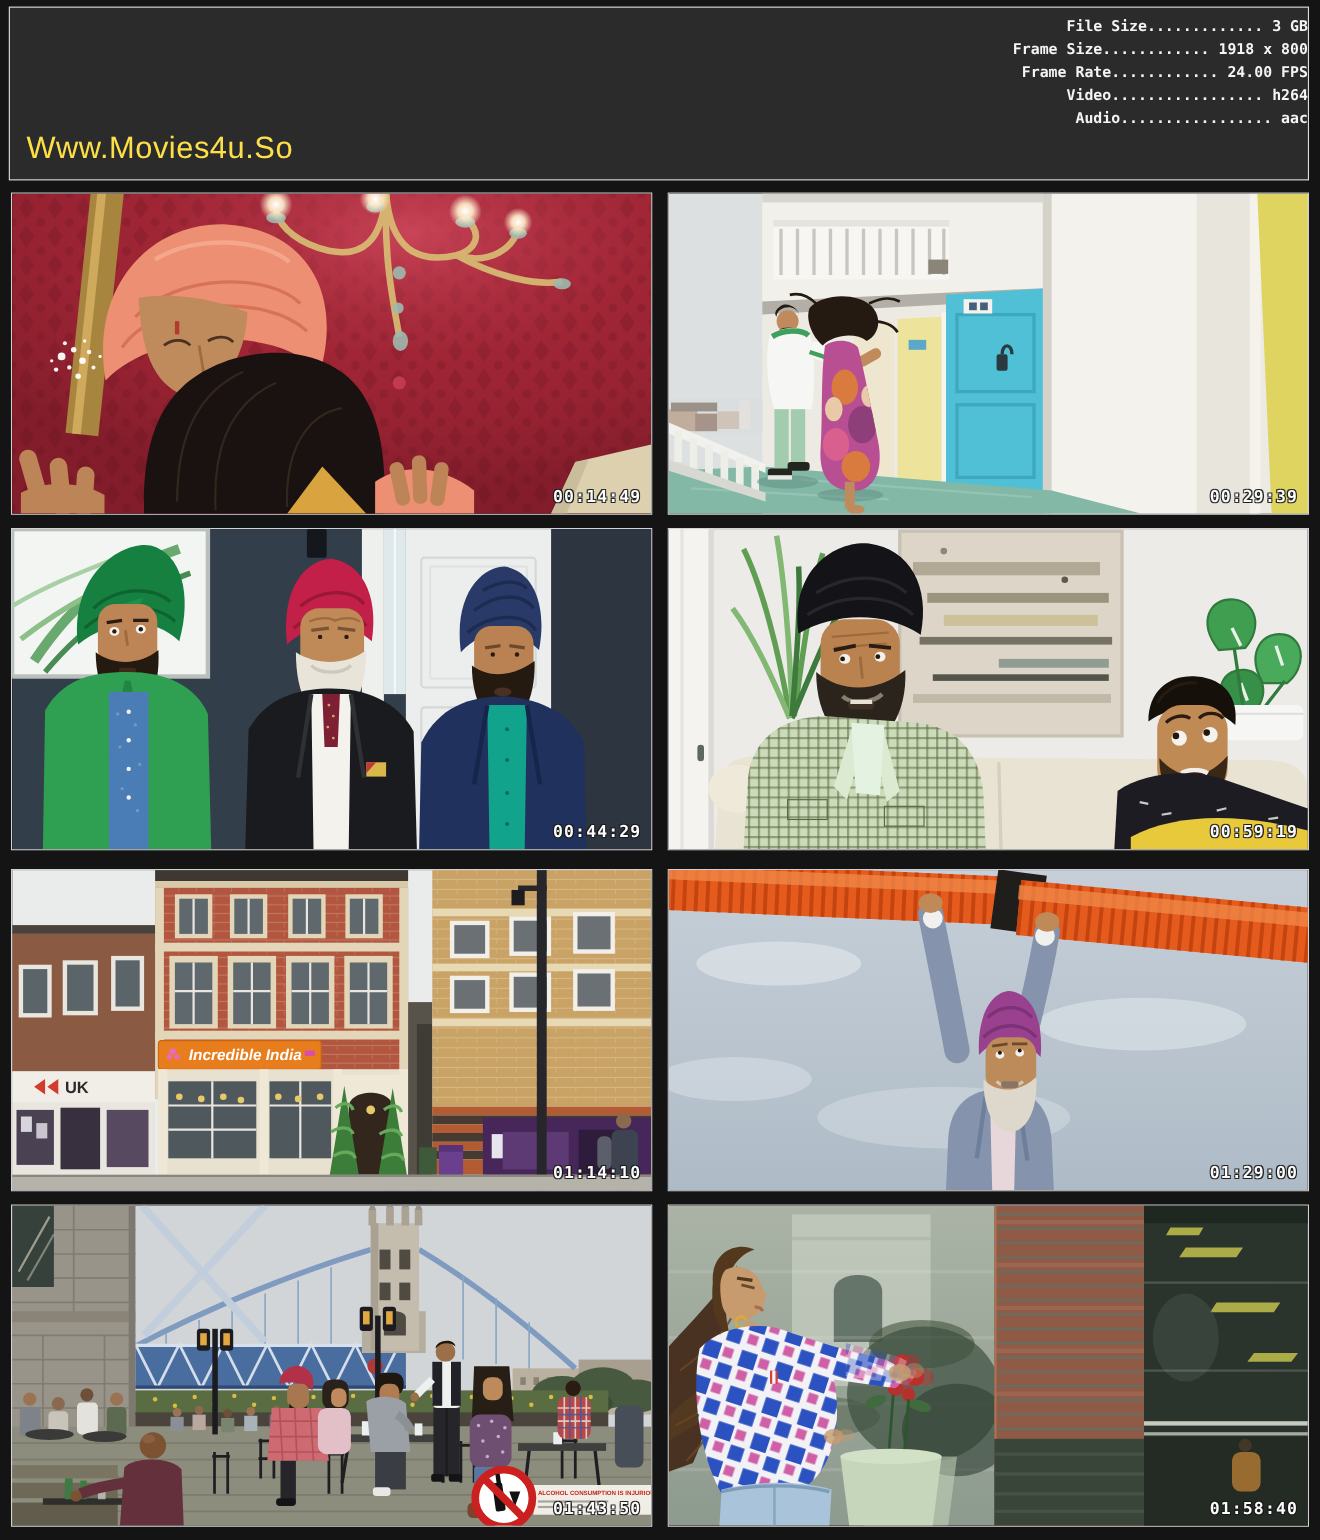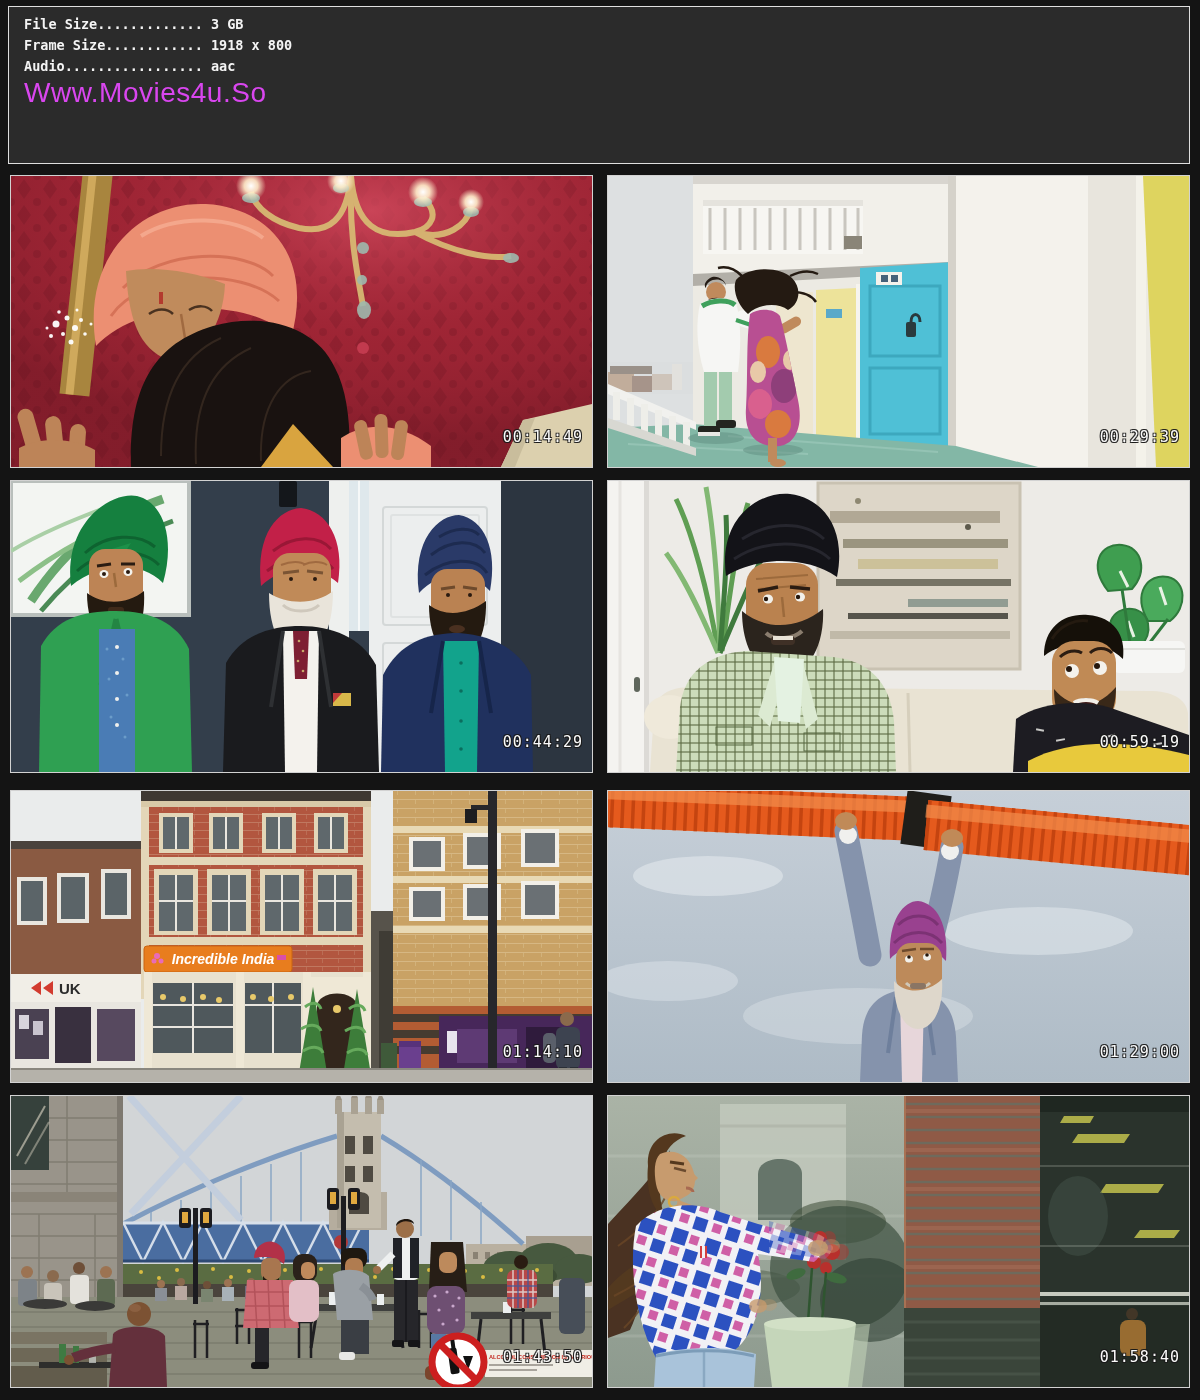--- a/index.html
+++ b/index.html
@@ -1,39 +1,41 @@
 <!DOCTYPE html>
 <html><head>
 <meta charset="utf-8">
 <style>
   html,body{margin:0;padding:0;background:#141414;}
   .sheet{position:relative;width:1200px;height:1400px;background:#141414;overflow:hidden;
          font-family:"DejaVu Sans Mono",monospace;}
   .info-box{position:absolute;left:8px;top:6px;width:1182px;height:158px;background:#2b2b2b;
             border:1px solid #dedede;box-sizing:border-box;padding:7px 0 0 15px;}
   .info-line{font-family:"DejaVu Sans Mono",monospace;font-weight:bold;font-size:13.5px;
-             line-height:21px;color:#f4f4f4;white-space:pre;}
+             line-height:21px;color:#f4f4f4;white-space:pre;text-align:right;}
   .watermark{font-family:"Liberation Sans",sans-serif;font-size:28px;line-height:31px;
-             color:#d946ef;letter-spacing:.5px;}
+             color:#fde047;letter-spacing:.5px;}
   .shot{position:absolute;width:583px;height:293px;border:1px solid #d2d2d2;
         box-sizing:border-box;background:#000;overflow:hidden;}
   .shot svg{display:block;width:581px;height:291px;}
-  .ts{position:absolute;right:9px;bottom:21px;font-family:"DejaVu Sans Mono",monospace;
-      font-weight:normal;font-size:15px;color:#fbfbfb;letter-spacing:1px;
+  .ts{position:absolute;right:9px;bottom:7px;font-family:"DejaVu Sans Mono",monospace;
+      font-weight:bold;font-size:15px;color:#fbfbfb;letter-spacing:1px;
       text-shadow:-1px -1px 0 rgba(25,25,25,.9),1px -1px 0 rgba(25,25,25,.9),
                   -1px 1px 0 rgba(25,25,25,.9),1px 1px 0 rgba(25,25,25,.9);}
 </style>
 </head>
 <body>
 
 <div class="sheet">
 
   <div class="info-box">
     <div class="info-line">File Size............. 3 GB</div>
     <div class="info-line">Frame Size............ 1918 x 800</div>
+    <div class="info-line">Frame Rate............ 24.00 FPS</div>
+    <div class="info-line">Video................. h264</div>
     <div class="info-line">Audio................. aac</div>
     <div class="watermark">Www.Movies4u.So</div>
   </div>
 
   <div class="shot" style="left:10px;top:175px">
     <svg viewBox="0 0 581 291" aria-label="Man in salmon turban with long black beard blowing white powder, gold chandelier on red damask wall">
       <defs>
         <pattern id="s1damask" width="26" height="26" patternUnits="userSpaceOnUse">
           <rect width="26" height="26" fill="#9c2433"></rect>
           <path d="M13 3 L20 13 L13 23 L6 13 Z" fill="#891e2c"></path>

